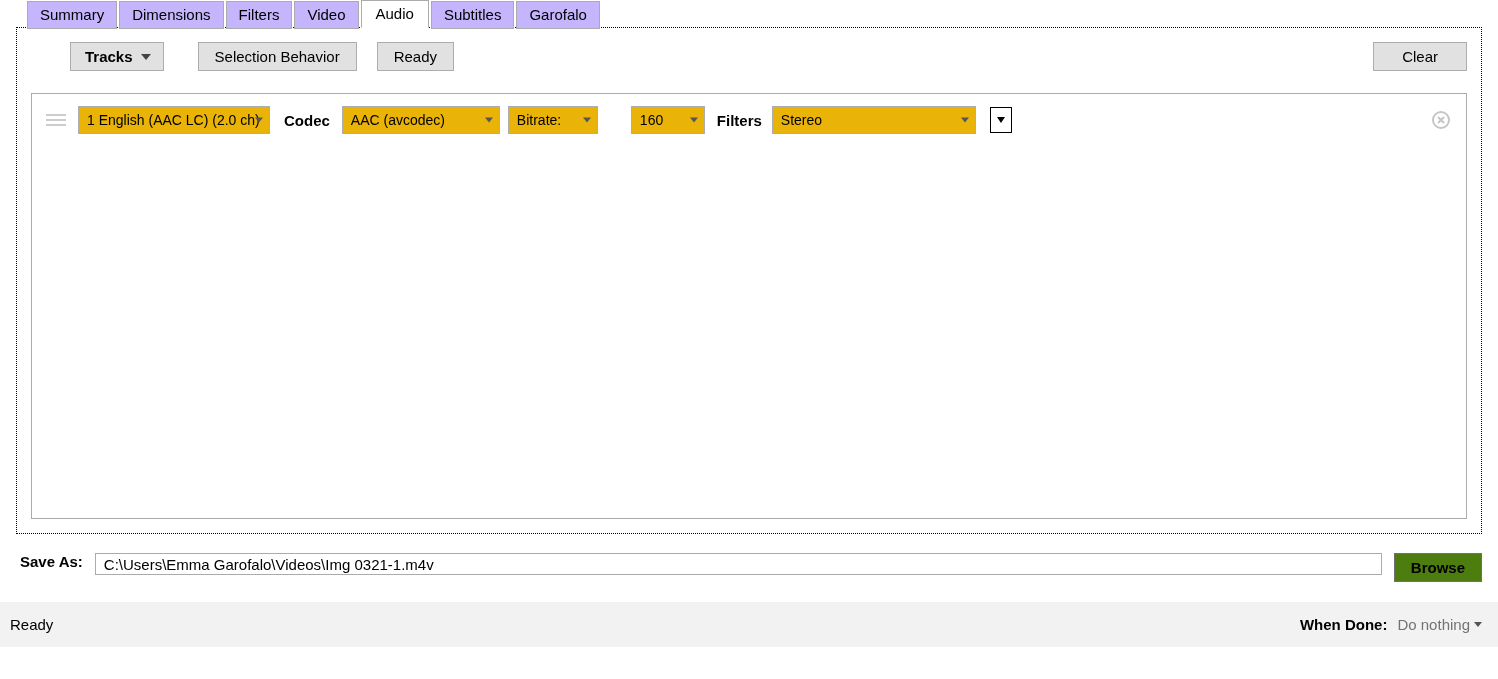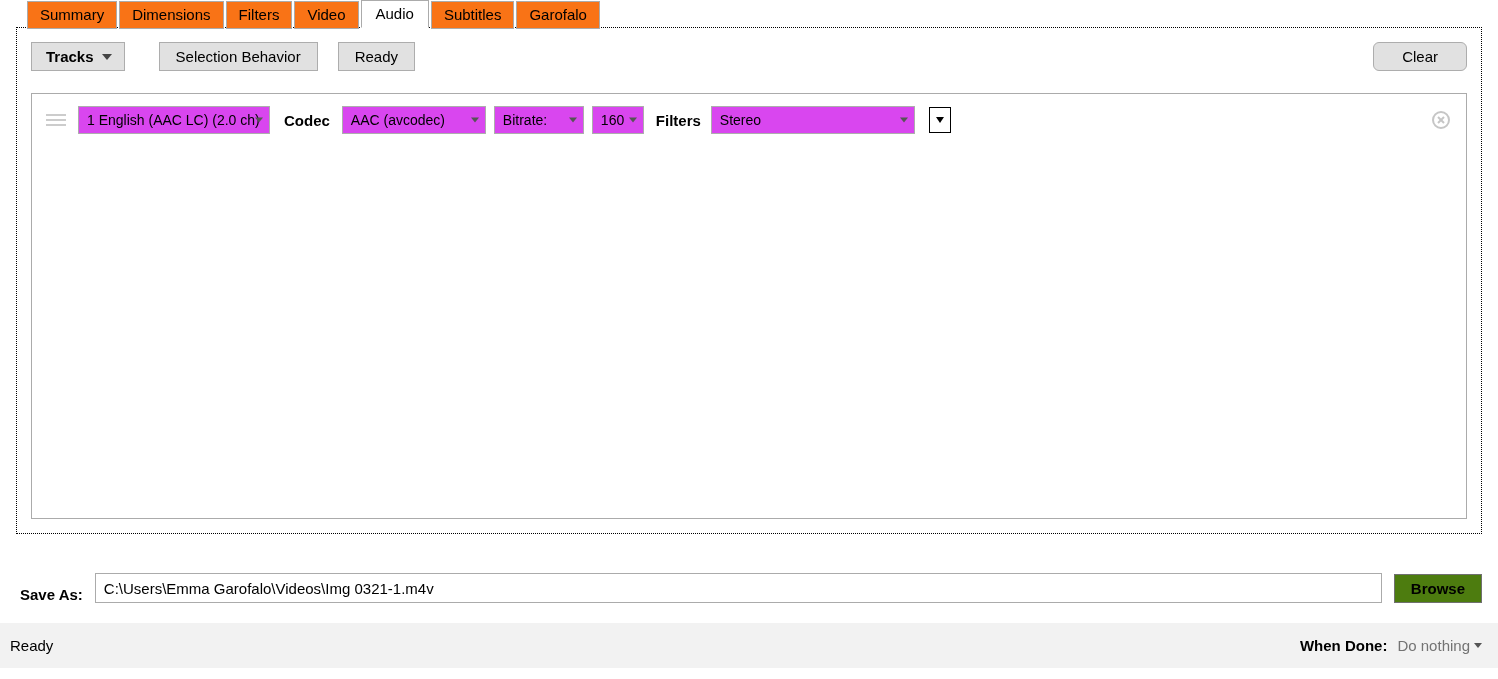--- a/index.html
+++ b/index.html
@@ -17,21 +17,21 @@
   .tabs {
     display: flex;
     gap: 2px;
     padding-left: 27px;
     position: relative;
     z-index: 2;
   }
   .tab {
     border: 1px solid #ababab;
     border-bottom: 1px solid #ababab;
-    background: #f97316;
+    background: #c4b5fd;
     padding: 4px 12px 5px;
     cursor: pointer;
     position: relative;
     top: 1px;
   }
   .tab.active {
     background: #fff;
     border-bottom: 1px solid #fff;
     padding: 4px 14px 5px;
     top: 0;
@@ -41,20 +41,21 @@
     margin: 0 16px;
     border: 1px dotted #000;
     padding: 14px;
     position: relative;
     top: -1px;
   }
   .toolbar-row {
     display: flex;
     align-items: center;
     gap: 34px;
+    margin-left: 39px;
   }
   .btn {
     background: #e1e1e1;
     border: 1px solid #adadad;
     padding: 5px 16px;
     cursor: pointer;
     font-family: inherit;
     font-size: 15px;
   }
   .btn-tracks {
@@ -64,21 +65,21 @@
     font-weight: bold;
     padding: 5px 12px 5px 14px;
   }
   .btn-tracks .caret {
     width: 0; height: 0;
     border-left: 5px solid transparent;
     border-right: 5px solid transparent;
     border-top: 6px solid #444;
   }
   .btn-group-left { display: flex; gap: 20px; align-items: center; }
-  .btn-clear { margin-left: auto; padding: 5px 28px; border-radius: 6px; }
+  .btn-clear { margin-left: auto; padding: 5px 28px; }
   
   .tracklist {
     margin-top: 22px;
     border: 1px solid #ababab;
     height: 426px;
     padding: 12px 14px;
   }
   .track-row {
     display: flex;
     align-items: center;
@@ -90,21 +91,21 @@
     justify-content: center; gap: 3px;
     cursor: grab;
     margin-right:4px;
   }
   .drag-handle span {
     display:block; height:2px; background:#ccc;
   }
   .dd {
     position: relative;
     border: 1px solid #adadad;
-    background: #d946ef;
+    background: #eab308;
     height: 28px;
     display: inline-flex;
     align-items: center;
     padding: 0 22px 0 8px;
     cursor: pointer;
     font-size: 14px;
     overflow:hidden;
     white-space:nowrap;
   }
   .dd .chev {
@@ -113,23 +114,23 @@
     top: 50%;
     transform: translateY(-50%);
     width: 0; height: 0;
     border-left: 4px solid transparent;
     border-right: 4px solid transparent;
     border-top: 5px solid #555;
   }
   .label-codec { font-weight: bold; margin: 0 4px 0 6px; }
   .label-mixdown { font-weight: bold; margin: 0 2px 0 4px; }
   .dd-track { width: 192px; }
-  .dd-codec { width: 144px; }
+  .dd-codec { width: 158px; }
   .dd-bitrate-label { width: 90px; }
-  .dd-bitrate-val { width: 52px; }
+  .dd-bitrate-val { width: 74px; margin-left: 25px; }
   .dd-mixdown { width: 204px; }
   .expand-btn {
     width: 22px; height: 26px;
     border: 1px solid #000;
     background: #fff;
     display:flex; align-items:center; justify-content:center;
     cursor:pointer;
     margin-left:6px;
     font-family: inherit;
   }
@@ -142,33 +143,32 @@
   .remove-btn {
     margin-left: auto;
     width: 22px; height: 22px;
     cursor: pointer;
     display:flex;align-items:center;justify-content:center;
   }
   .remove-btn svg { display:block; }
   
   .save-row {
     display: flex;
-    align-items: flex-end;
+    align-items: flex-start;
     gap: 12px;
     padding: 18px 16px 10px 20px;
   }
   .save-label { font-weight: bold; }
   .save-input {
     flex: 1;
     border: 1px solid #ababab;
-    height: 30px;
+    height: 22px;
     padding: 0 8px;
     font-family: inherit;
     font-size: 15px;
-    margin-top: 20px;
   }
   .browse-btn {
     background:#4d7c0f;
     border:1px solid #707070;
     padding: 5px 16px;
     font-weight: bold;
     cursor:pointer;
     font-family: inherit;
     font-size:15px;
   }

